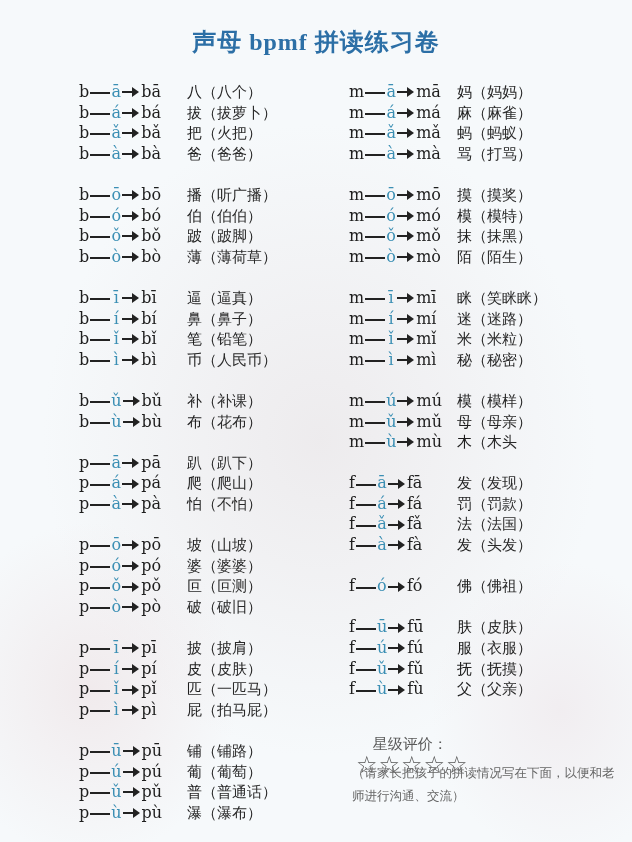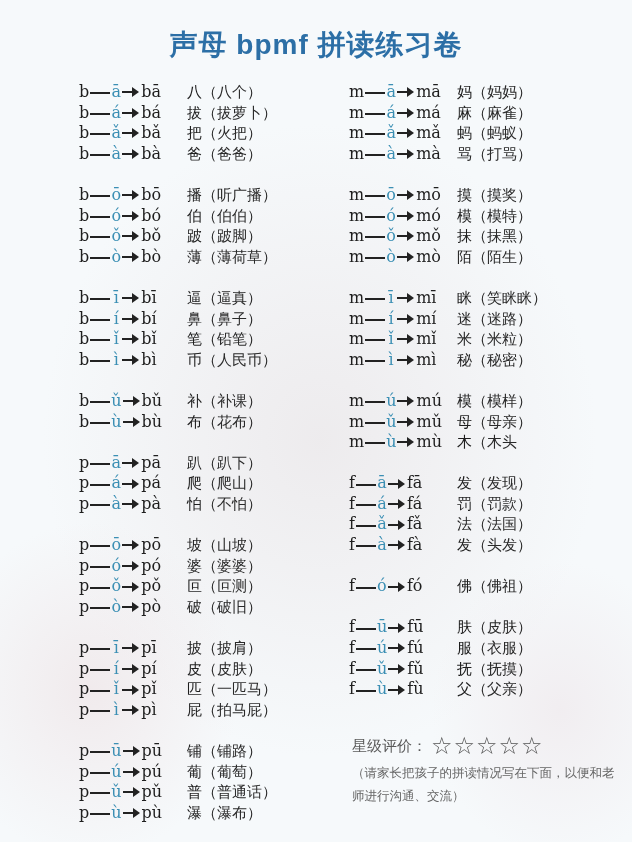--- a/index.html
+++ b/index.html
@@ -10,22 +10,22 @@
     color: #1e1e1e;
     position: relative;
   }
   .bg-shape { position: absolute; border-radius: 50%; pointer-events: none; }
   .bg1 { left: 40px; top: 120px; width: 560px; height: 640px; background: radial-gradient(ellipse at center, rgba(230,224,226,0.55), rgba(246,249,251,0) 70%); }
   .bg2 { left: -60px; top: 520px; width: 300px; height: 340px; background: radial-gradient(ellipse at center, rgba(235,220,222,0.5), rgba(246,249,251,0) 70%); }
   .bg3 { left: 430px; top: 560px; width: 260px; height: 300px; background: radial-gradient(ellipse at center, rgba(236,226,230,0.5), rgba(246,249,251,0) 70%); }
   .title {
     position: absolute; left: 0; right: 0; top: 26px;
     text-align: center;
-    font-family: Liberation Sans, sans-serif;
-    font-weight: bold; font-size: 28px; letter-spacing: 1px;
+    font-family: Liberation Serif, serif;
+    font-weight: bold; font-size: 24px; letter-spacing: 1px;
     color: var(--title-color, #2c6fa6);
   }
   .col { position: absolute; top: 82px; }
   .col-left { left: 79px; }
   .col-right { left: 349px; }
   .row {
     height: 20.6px; line-height: 20.6px;
     display: flex; align-items: center; white-space: nowrap;
     font-size: 16px;
   }
@@ -39,21 +39,21 @@
   .vowel { display: inline-block; color: #3b8fb4; min-width: 10px; text-align: center; }
   .arrow { display: inline-block; width: 18px; position: relative; height: 10px; margin: 0 1px; }
   .arrow::before { content: ""; position: absolute; left: 0; top: 4px; width: 11px; height: 2px; background: #222; }
   .arrow::after { content: ""; position: absolute; left: 10px; top: 0; border-left: 7px solid #222; border-top: 5px solid transparent; border-bottom: 5px solid transparent; }
   .syllable { display: inline-block; }
   .hanzi { font-family: "DejaVu Sans", sans-serif; font-size: 15px; margin-left: 4px; }
   .word { font-family: "DejaVu Sans", sans-serif; font-size: 15px; color: #2a2a2a; }
   .rating {
     position: absolute; left: 352px; top: 735px;
     font-family: "DejaVu Sans", sans-serif; font-size: 15px; color: #5a5a5a;
-    display: flex; align-items: center;
+    display: flex; align-items: center; flex-direction: column;
   }
   .stars { display: inline-flex; margin-left: 4px; }
   .star { font-size: 24px; color: #555; line-height: 22px; margin-right: 1px; cursor: pointer; }
   .note {
     position: absolute; left: 352px; top: 762px; width: 270px;
     font-family: Liberation Serif, serif; font-size: 12.5px; color: #666;
     line-height: 23px;
   }
 </style>
 </head>

